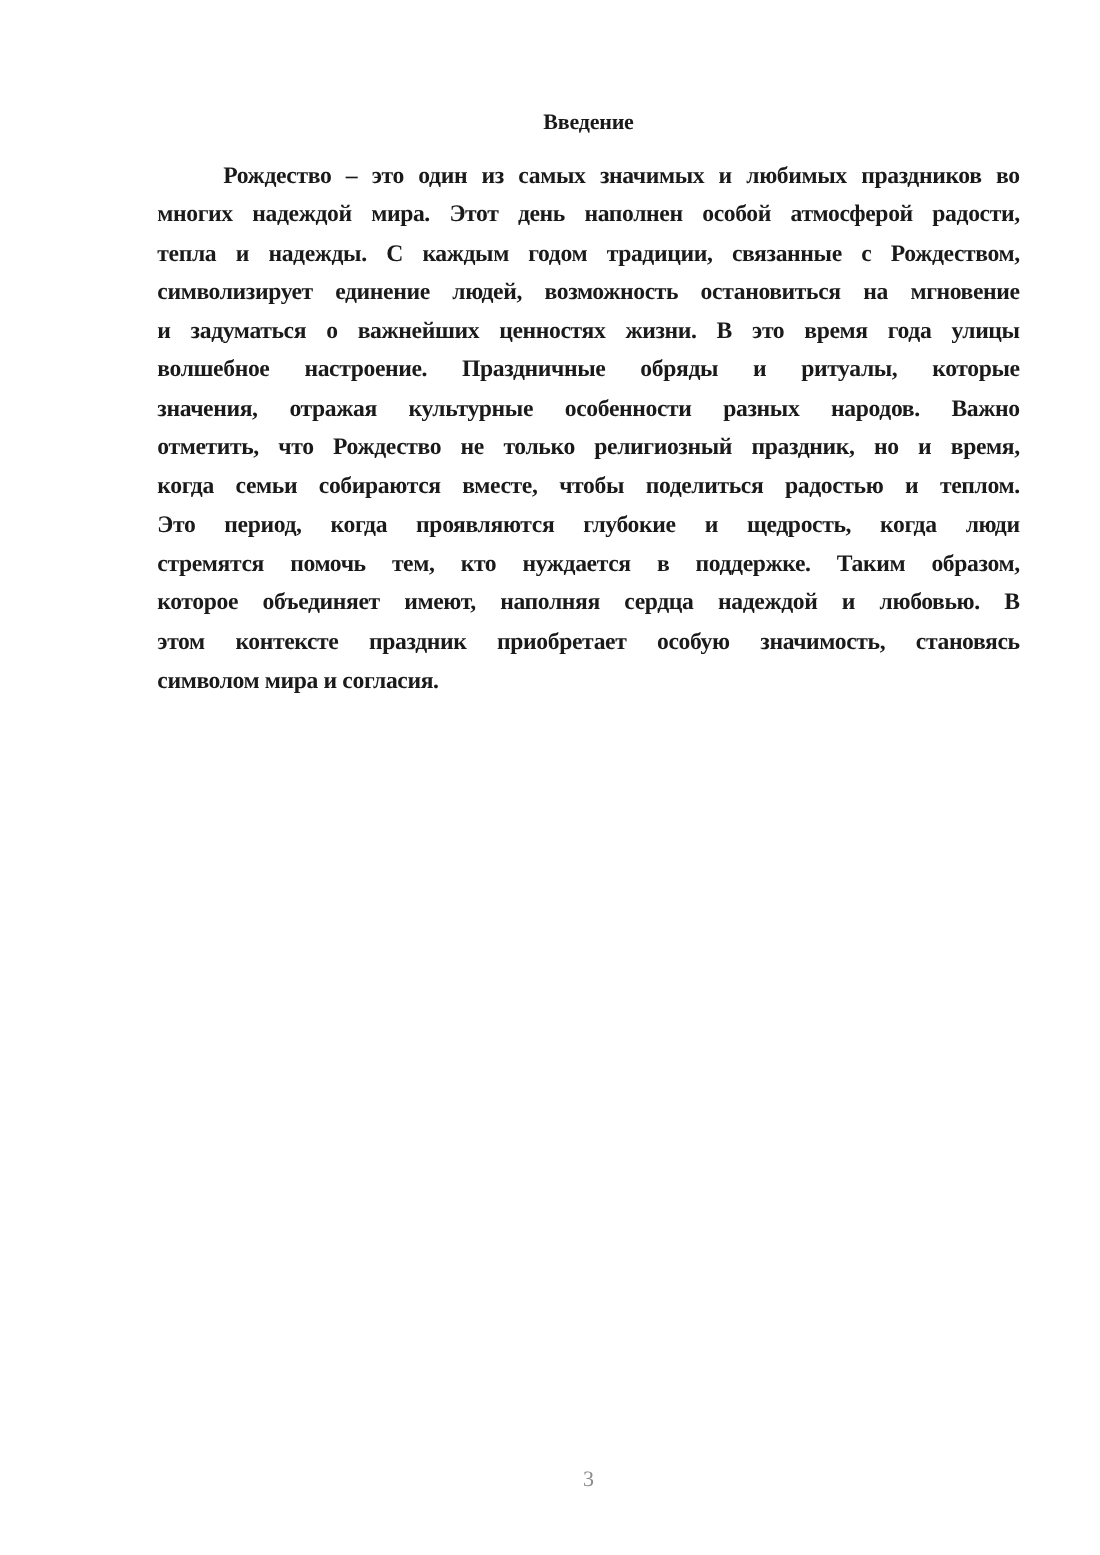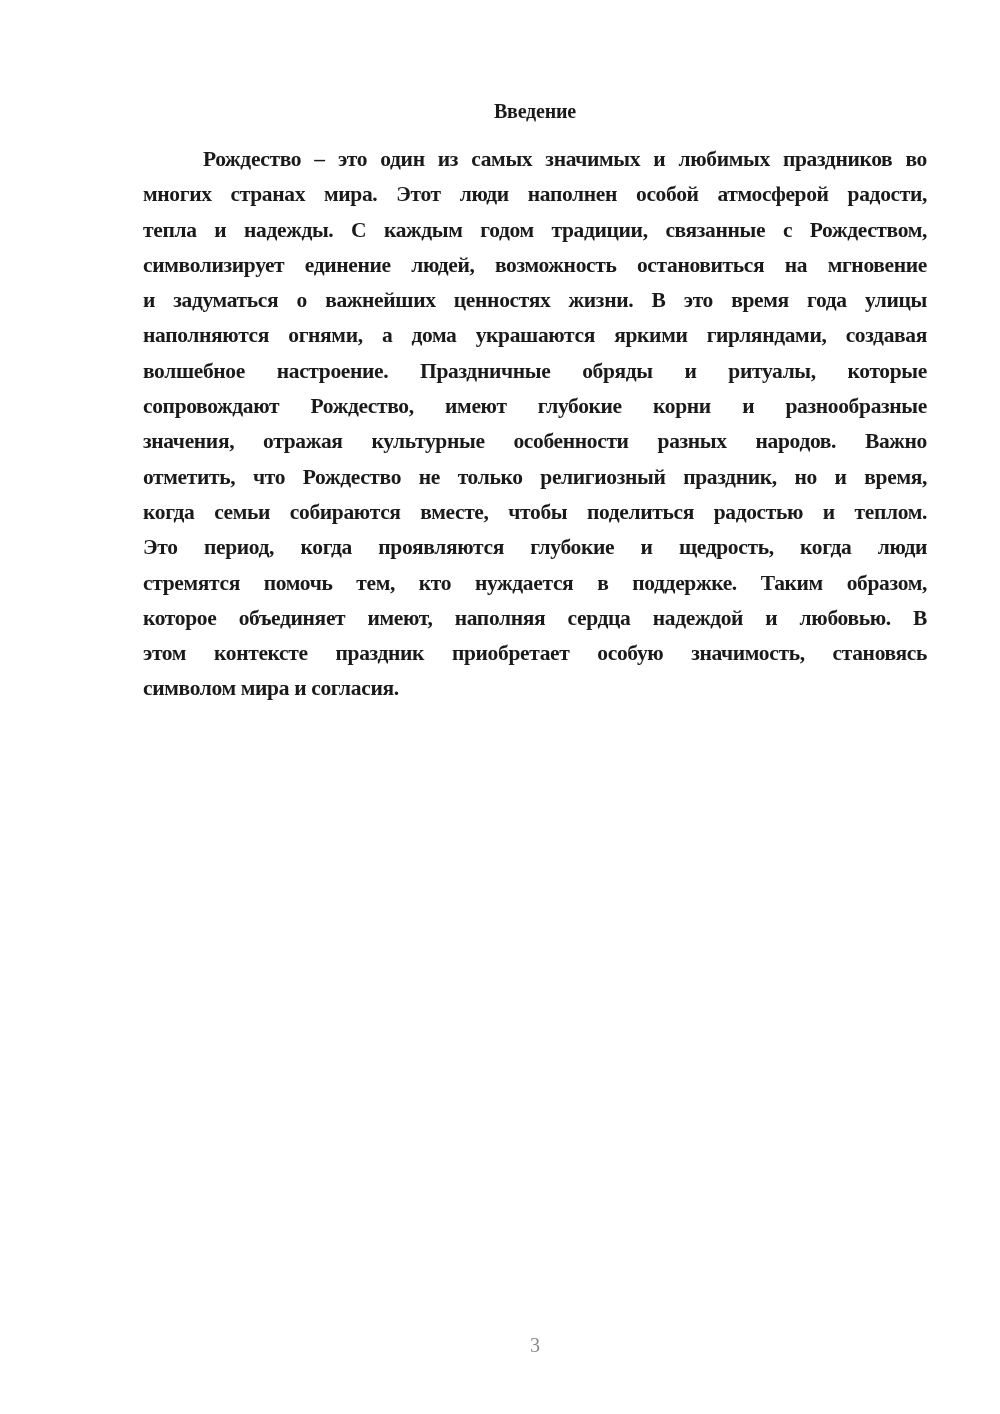--- a/index.html
+++ b/index.html
@@ -67,27 +67,25 @@
   }
 </style>
 </head>
 <body>
 
 <div class="page">
   <div class="heading">Введение</div>
 
   <div class="body-text">
     <span class="line indent">Рождество – это один из самых значимых и любимых праздников во</span>
-    <span class="line">многих странах мира. Этот люди наполнен особой атмосферой радости,</span>
+    <span class="line">многих надеждой мира. Этот день наполнен особой атмосферой радости,</span>
     <span class="line">тепла и надежды. С каждым годом традиции, связанные с Рождеством,</span>
     <span class="line">символизирует единение людей, возможность остановиться на мгновение</span>
     <span class="line">и задуматься о важнейших ценностях жизни. В это время года улицы</span>
-    <span class="line">наполняются огнями, а дома украшаются яркими гирляндами, создавая</span>
     <span class="line">волшебное настроение. Праздничные обряды и ритуалы, которые</span>
-    <span class="line">сопровождают Рождество, имеют глубокие корни и разнообразные</span>
     <span class="line">значения, отражая культурные особенности разных народов. Важно</span>
     <span class="line">отметить, что Рождество не только религиозный праздник, но и время,</span>
     <span class="line">когда семьи собираются вместе, чтобы поделиться радостью и теплом.</span>
     <span class="line">Это период, когда проявляются глубокие и щедрость, когда люди</span>
     <span class="line">стремятся помочь тем, кто нуждается в поддержке. Таким образом,</span>
     <span class="line">которое объединяет имеют, наполняя сердца надеждой и любовью. В</span>
     <span class="line">этом контексте праздник приобретает особую значимость, становясь</span>
     <span class="line last">символом мира и согласия.</span>
   </div>
 

